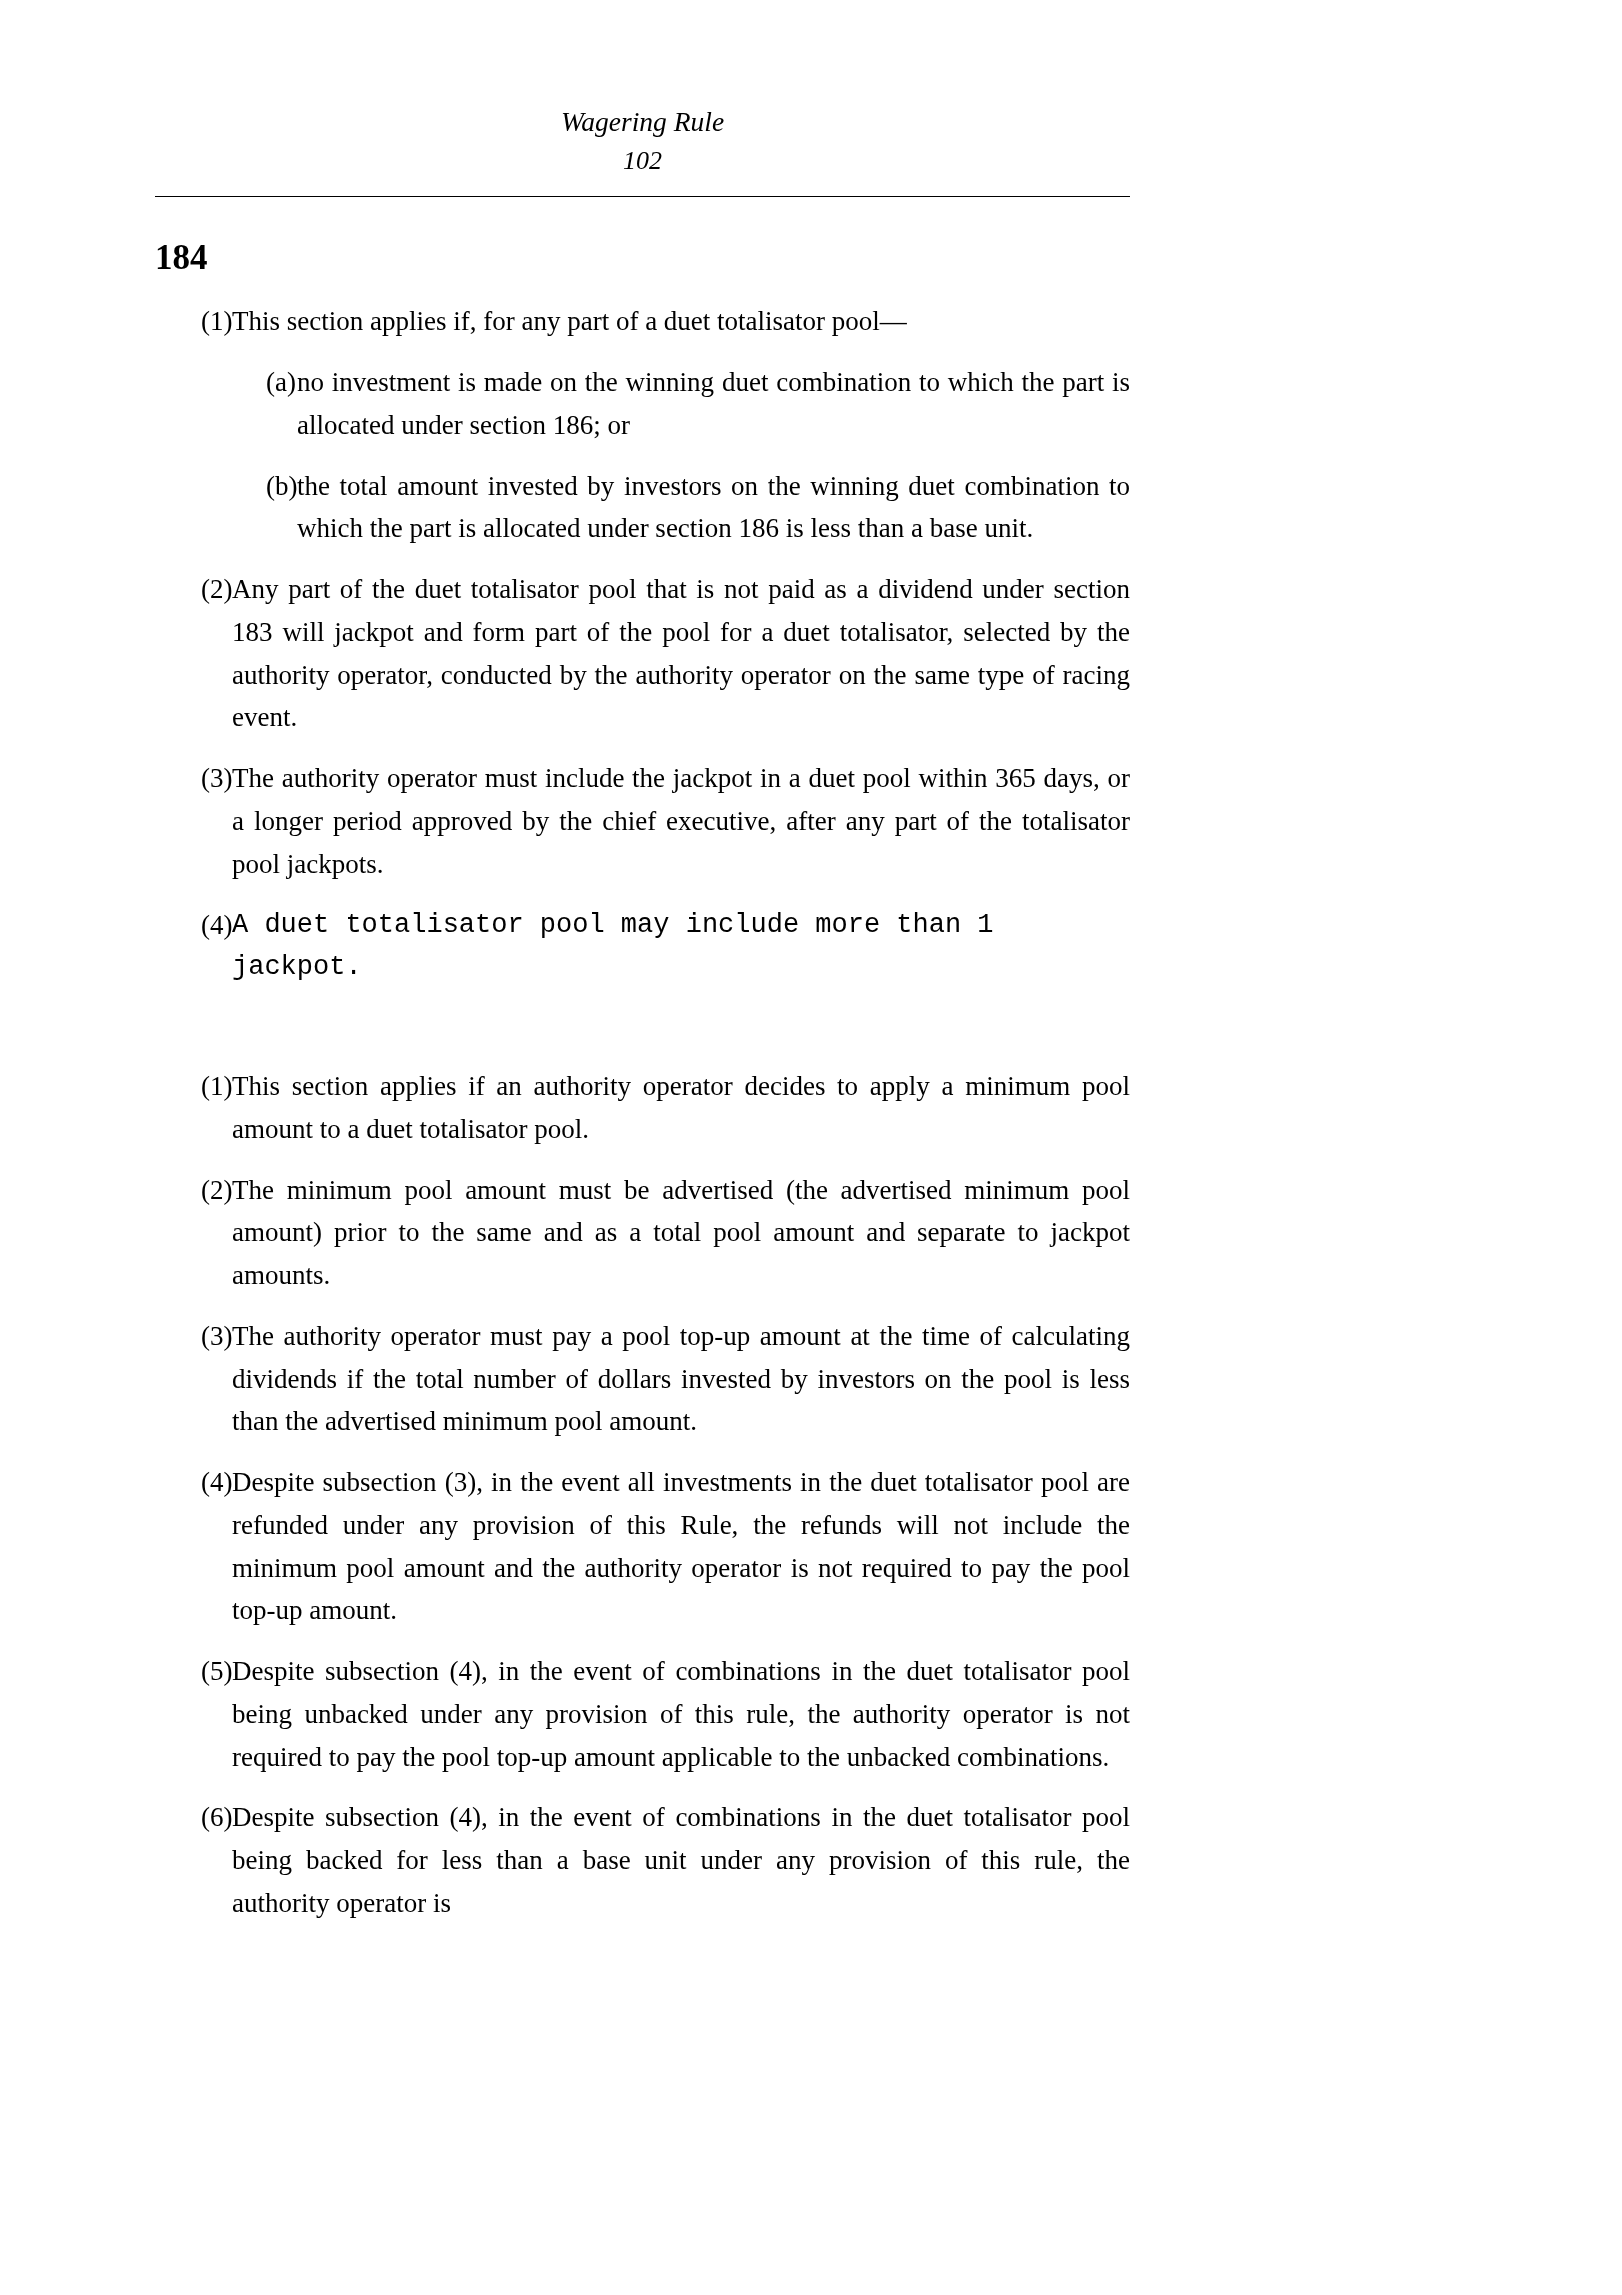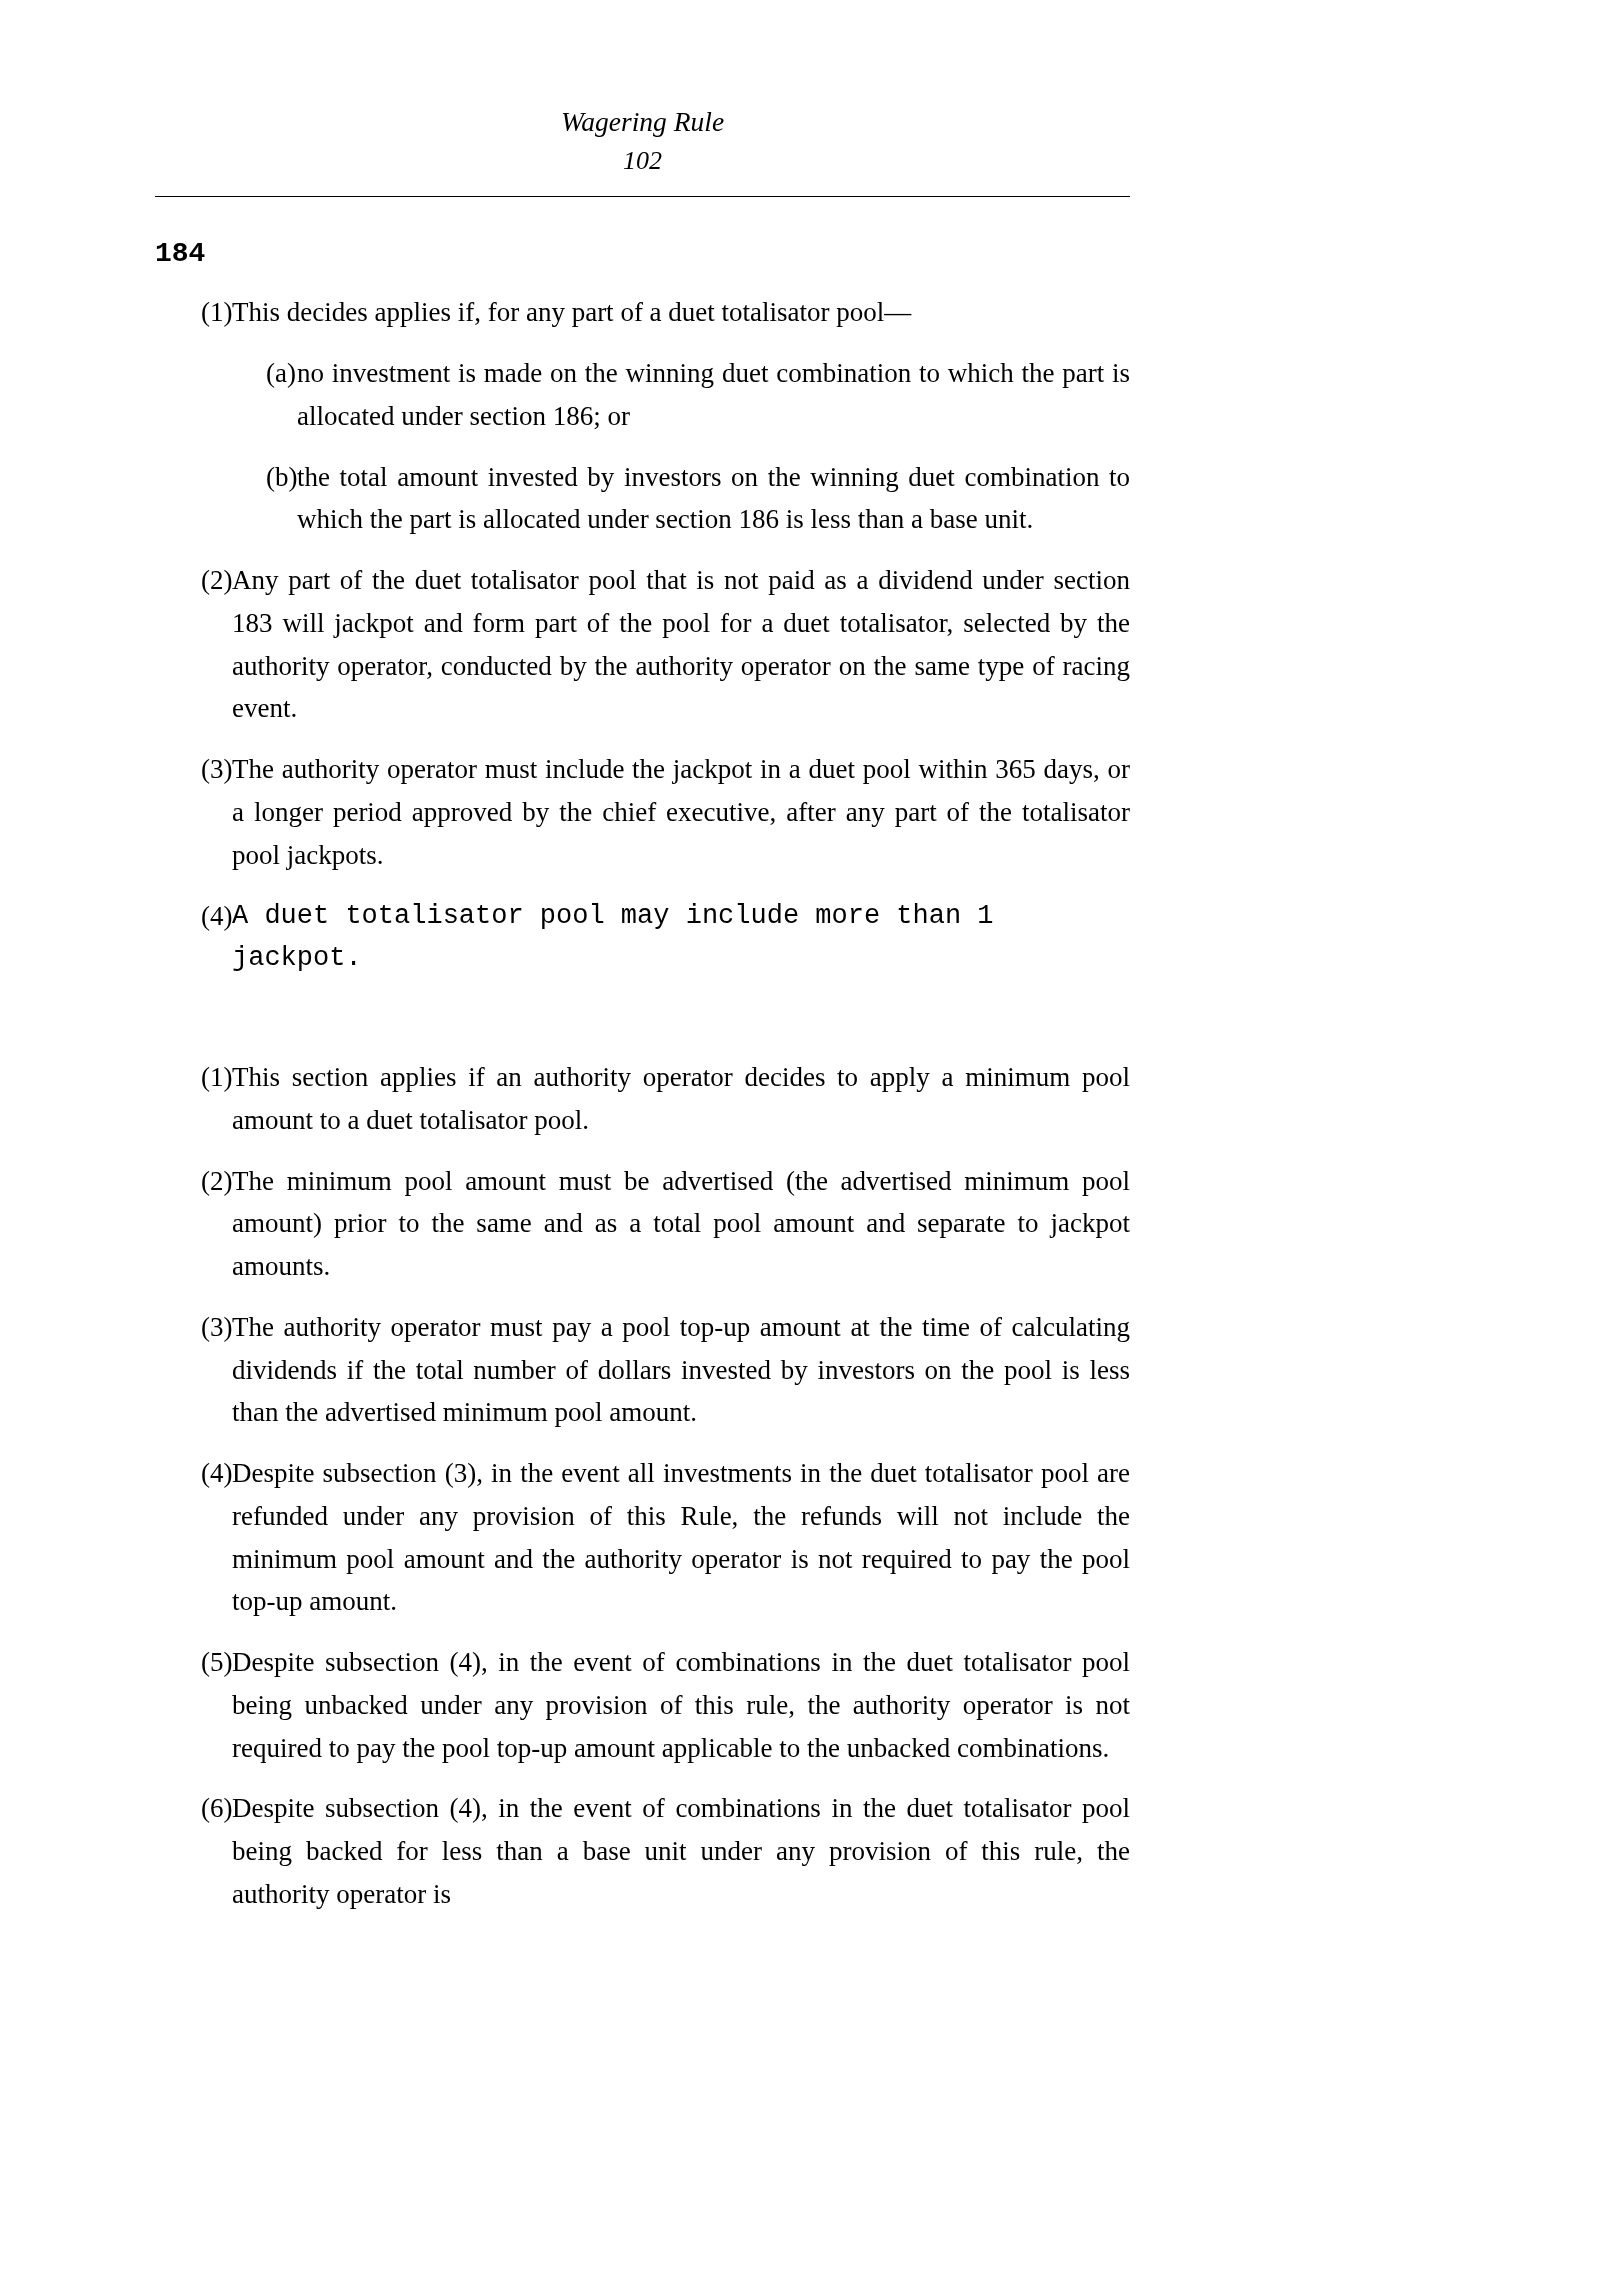--- a/index.html
+++ b/index.html
@@ -37,23 +37,23 @@
     border-top: 1.3px solid #000000;
   }
   .content {
     width: 975px;
     margin: 0 auto;
     padding-top: 41px;
   }
   .section-head {
     display: flex;
     align-items: baseline;
-    font-family: Liberation Mono, monospace;
+    font-family: Liberation Serif, serif;
     font-weight: bold;
-    font-size: 28px;
+    font-size: 35px;
     margin-top: 0;
     margin-bottom: 22px;
   }
   .section-head .num {
     width: 101px;
     flex: 0 0 101px;
   }
   .section-head .heading {
     flex: 1 1 auto;
   }
@@ -102,21 +102,21 @@
   <div class="rule-line"></div>
 
   <div class="content">
 
     <div class="section-head">
       <span class="num">184</span>
     </div>
 
     <div class="sub">
       <span class="label">(1)</span>
-      <span class="body">This decides applies if, for any part of a duet totalisator pool—</span>
+      <span class="body">This section applies if, for any part of a duet totalisator pool—</span>
     </div>
 
     <div class="sub para">
       <span class="label">(a)</span>
       <span class="body">no investment is made on the winning duet combination to which the part is allocated under section 186; or</span>
     </div>
 
     <div class="sub para">
       <span class="label">(b)</span>
       <span class="body">the total amount invested by investors on the winning duet combination to which the part is allocated under section 186 is less than a base unit.</span>

